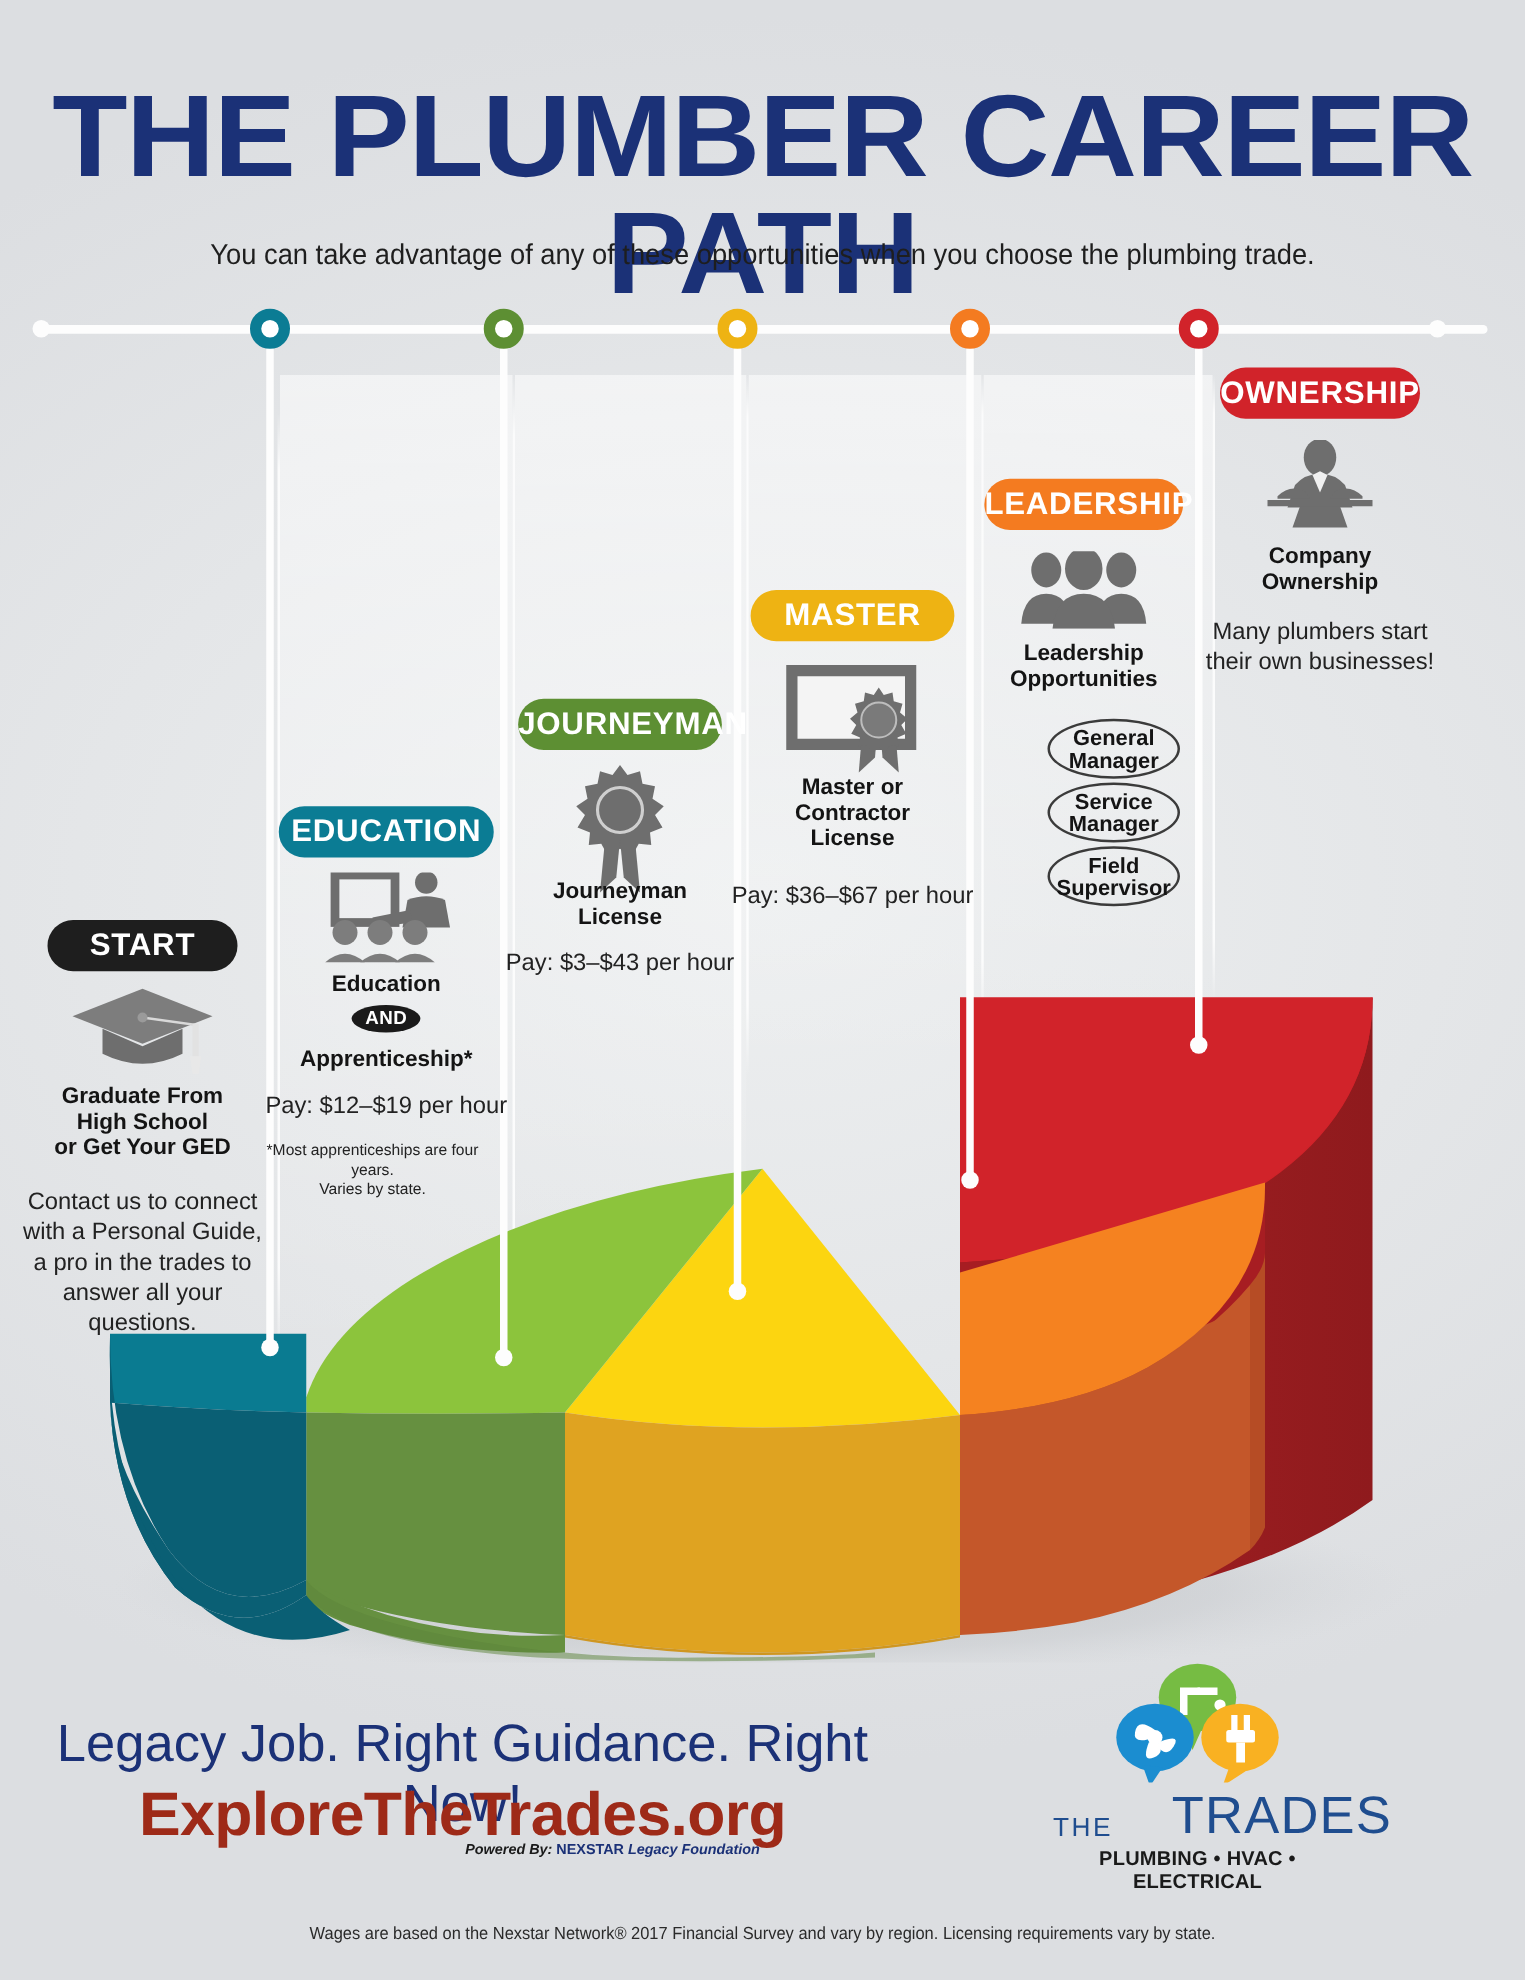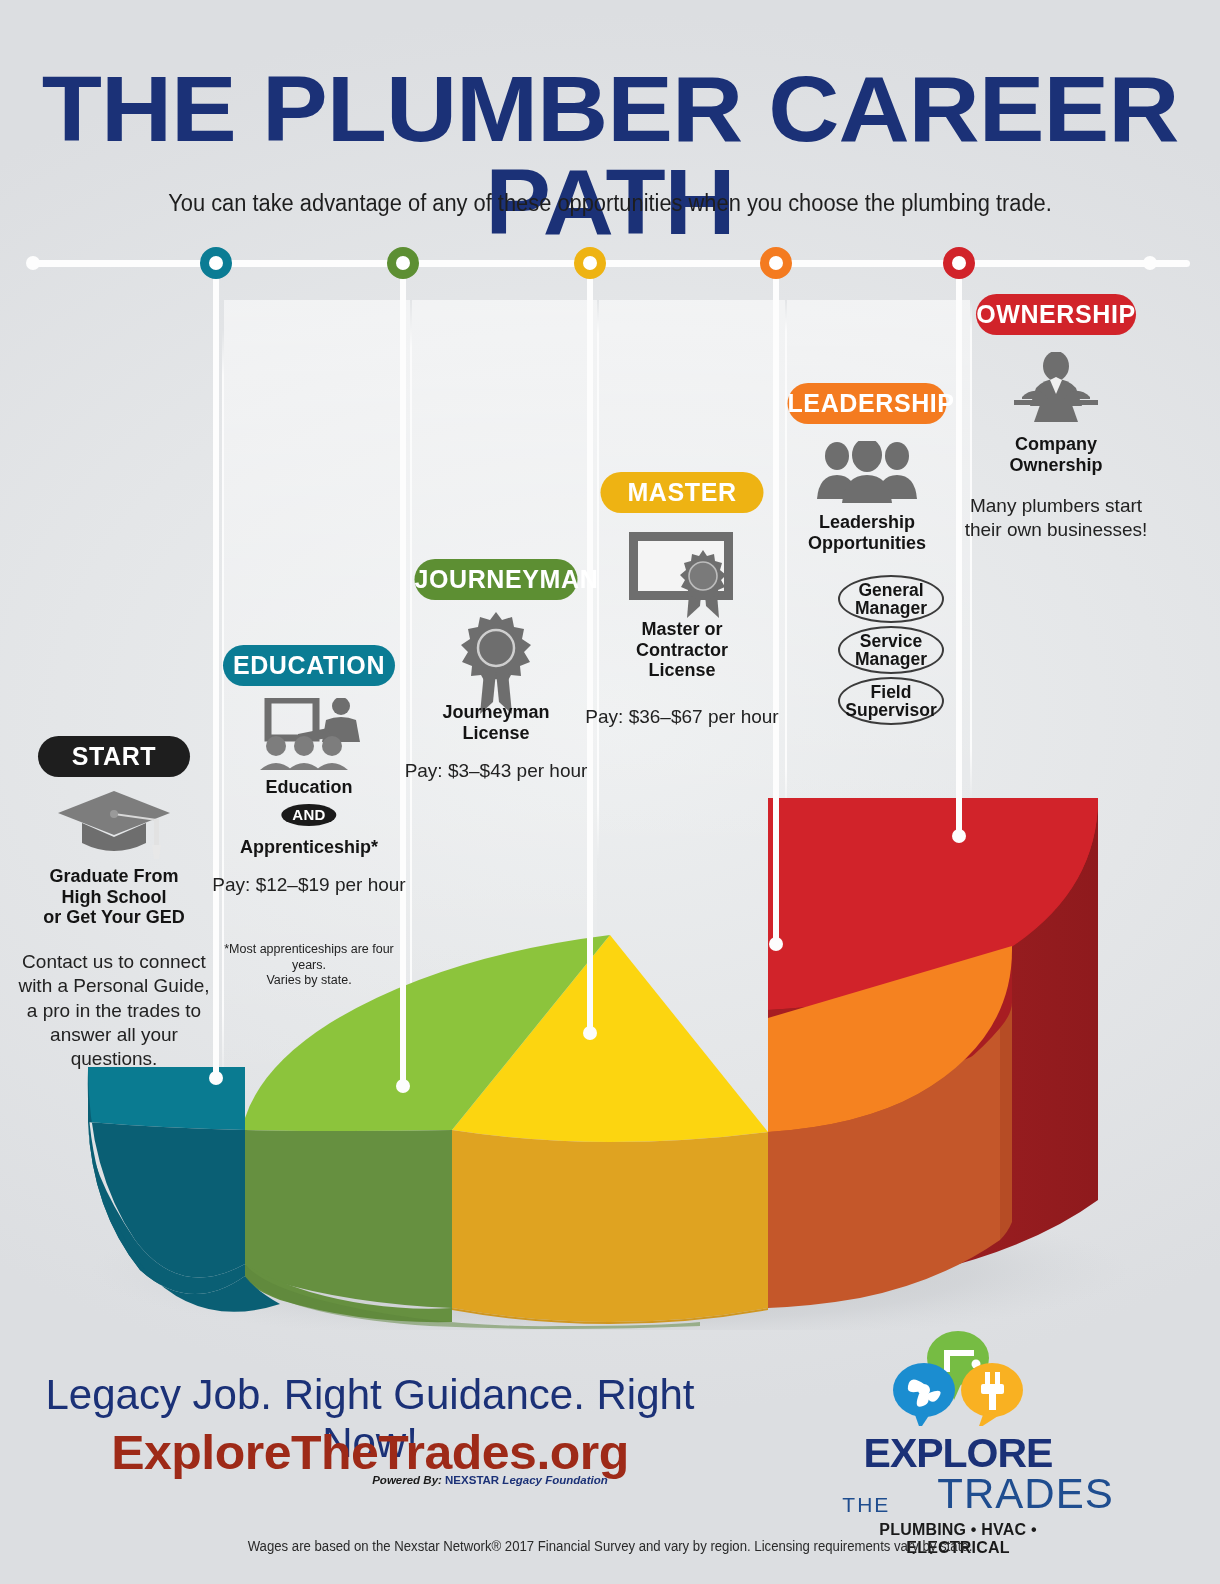--- a/index.html
+++ b/index.html
@@ -321,21 +321,21 @@
       <path d="M62 72 q16 -14 32 0 z" fill="#7d7d7d"></path>
     </svg>
   </span>
 
   <div class="stage-head" style="left:309px;top:777px;">Education</div>
   <div style="position:absolute;left:309px;top:806px;transform:translateX(-50%);z-index:6;">
     <span class="and-badge">AND</span>
   </div>
   <div class="stage-head" style="left:309px;top:837px;">Apprenticeship*</div>
   <div class="stage-pay" style="left:309px;top:874px;">Pay: $12–$19 per hour</div>
-  <div class="stage-fine" style="left:309px;top:913px;width:190px;margin-top:29px;">*Most apprenticeships are four years.<br>Varies by state.</div>
+  <div class="stage-fine" style="left:298px;top:913px;width:190px;">*Most apprenticeships are four years.<br>Varies by state.</div>
 
   <div class="pill" style="left:496px;top:559px;width:163px;background:#5d8f33;">JOURNEYMAN</div>
 
   <span class="icon" style="left:496px;top:610px;">
     <svg width="80" height="105" viewBox="0 0 80 105">
       <path d="M40 2 L46 10 L56 7 L58 17 L68 19 L66 29 L75 35 L68 42 L74 52 L64 56 L65 66 L55 65 L50 74 L40 69 L30 74 L25 65 L15 66 L16 56 L6 52 L12 42 L5 35 L14 29 L12 19 L22 17 L24 7 L34 10 Z" fill="#6e6e6e"></path>
       <circle cx="40" cy="38" r="18" fill="#6e6e6e" stroke="#cfcfcf" stroke-width="2.5"></circle>
       <path d="M28 62 L24 104 L37 92 L40 62 Z" fill="#6e6e6e"></path>
       <path d="M52 62 L56 104 L43 92 L40 62 Z" fill="#6e6e6e"></path>
     </svg>
@@ -418,21 +418,20 @@
       <path d="M71 63 q16 -6 10 4 q-6 10 -14 -1 z" fill="#fff"></path>
       <path d="M61 64 q-6 16 4 12 q10 -4 2 -14 z" fill="#fff"></path>
 
       <ellipse cx="134" cy="60" rx="31" ry="27" fill="#f9b122"></ellipse>
       <path d="M126 82 L120 99 L140 86 Z" fill="#f9b122"></path>
       <rect x="127" y="42" width="5" height="12" fill="#fff"></rect>
       <rect x="137" y="42" width="5" height="12" fill="#fff"></rect>
       <rect x="123" y="54" width="23" height="10" rx="2" fill="#fff"></rect>
       <rect x="131" y="64" width="7" height="16" fill="#fff"></rect>
     </svg>
-    <div class="logo-word">EXPLORE</div>
     <div style="display:flex;align-items:flex-end;justify-content:center;gap:7px;">
       <span class="logo-word2" style="font-size:21px;letter-spacing:2px;">THE</span>
       <span class="logo-word2" style="font-size:42px;">TRADES</span>
     </div>
     <div class="logo-sub">PLUMBING • HVAC • ELECTRICAL</div>
   </div>
 
   <div class="disclaimer">Wages are based on the Nexstar Network® 2017 Financial Survey and vary by region. Licensing requirements vary by state.</div>
 
 </div>

